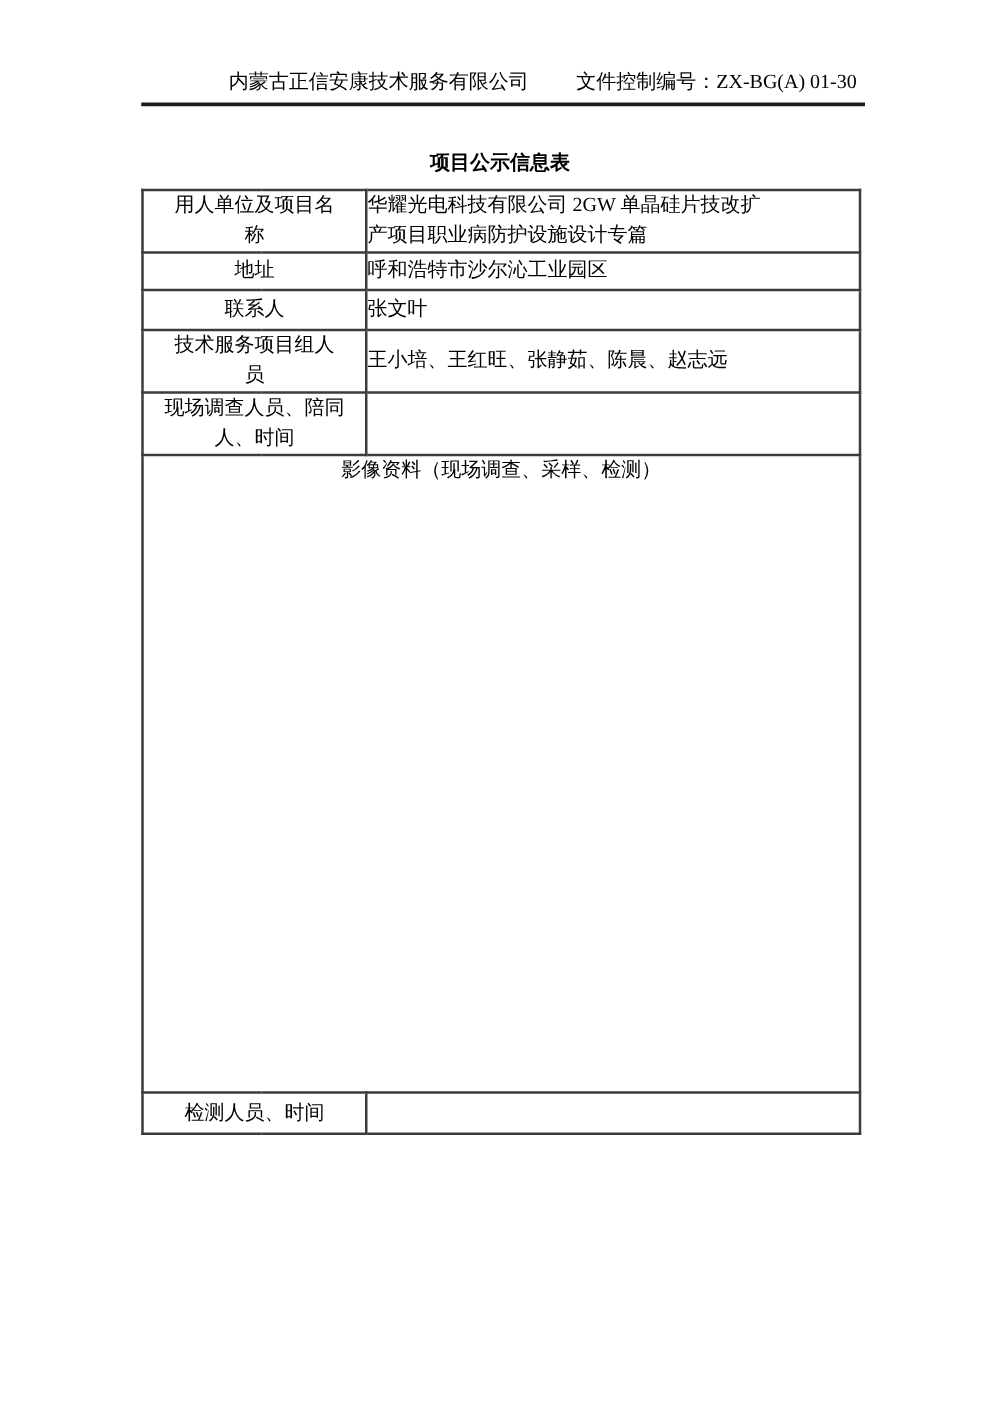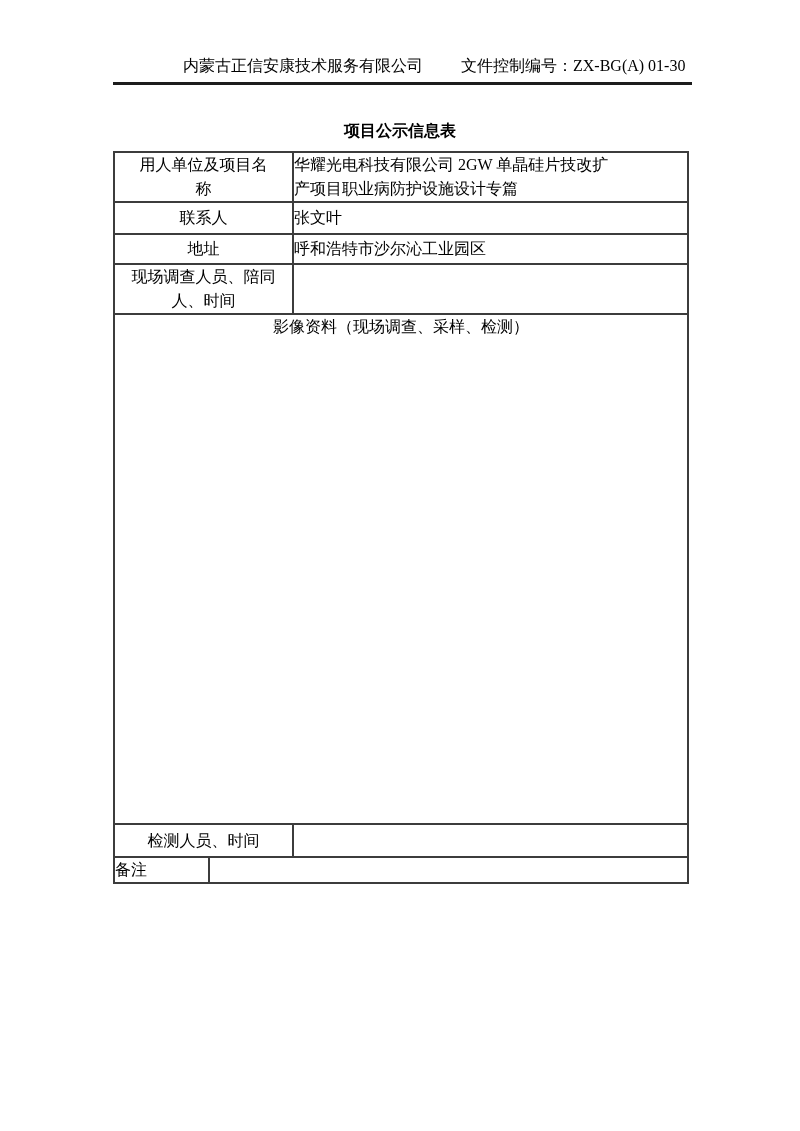--- a/index.html
+++ b/index.html
@@ -101,42 +101,43 @@
       <col style="width:84px">
       <col style="width:395px">
     </colgroup>
     <tbody>
       <tr style="height:48px">
         <td class="label-cell" colspan="2">用人单位及项目名
 称</td>
         <td class="value-cell">华耀光电科技有限公司 2GW 单晶硅片技改扩
 产项目职业病防护设施设计专篇</td>
       </tr>
+      <tr style="height:30px">
+        <td class="label-cell" colspan="2">地址</td>
+        <td class="value-cell">呼和浩特市沙尔沁工业园区</td>
+      </tr>
       <tr style="height:32px">
         <td class="label-cell" colspan="2">联系人</td>
         <td class="value-cell">张文叶</td>
       </tr>
-      <tr style="height:30px">
-        <td class="label-cell" colspan="2">地址</td>
-        <td class="value-cell">呼和浩特市沙尔沁工业园区</td>
+      <tr style="height:49px">
+        <td class="label-cell" colspan="2">技术服务项目组人
+员</td>
+        <td class="value-cell">王小培、王红旺、张静茹、陈晨、赵志远</td>
       </tr>
       <tr style="height:49px">
         <td class="label-cell" colspan="2">现场调查人员、陪同
 人、时间</td>
         <td class="value-cell"></td>
       </tr>
       <tr style="height:510px">
         <td class="media-cell" colspan="3">
           <span>影像资料（现场调查、采样、检测）</span>
         </td>
       </tr>
       <tr style="height:33px">
         <td class="label-cell" colspan="2">检测人员、时间</td>
         <td class="value-cell"></td>
       </tr>
-      <tr style="height:26px">
-        <td class="remark-label-cell">备注</td>
-        <td class="remark-value-cell" colspan="2"></td>
-      </tr>
     </tbody>
   </table>
 
 </div>
 
 </body></html>

